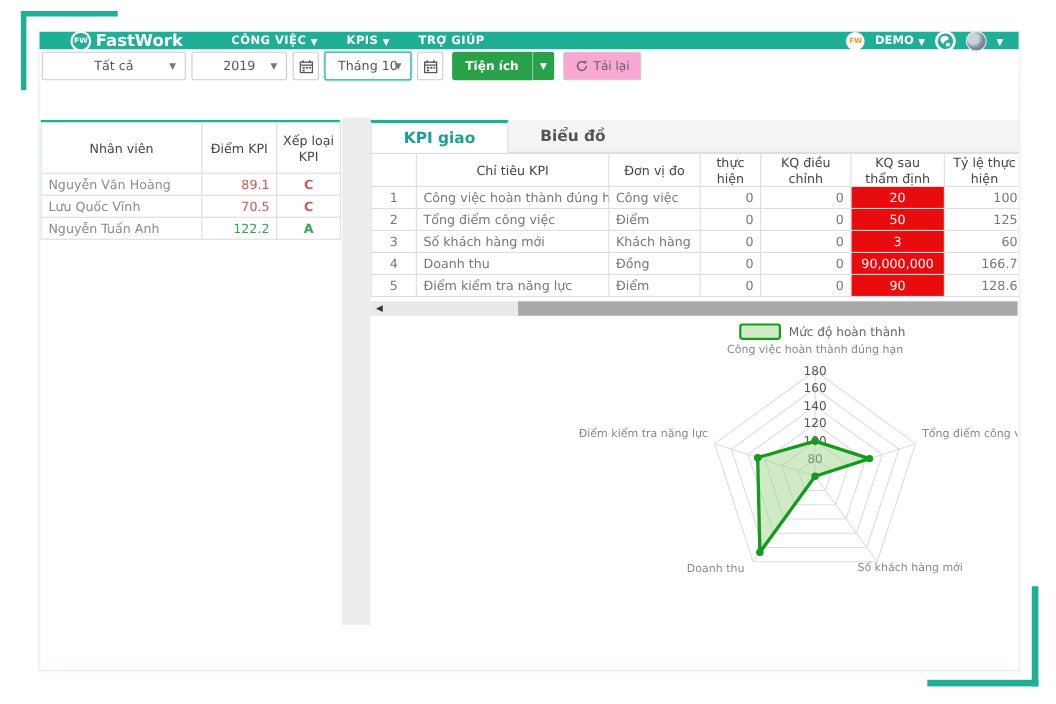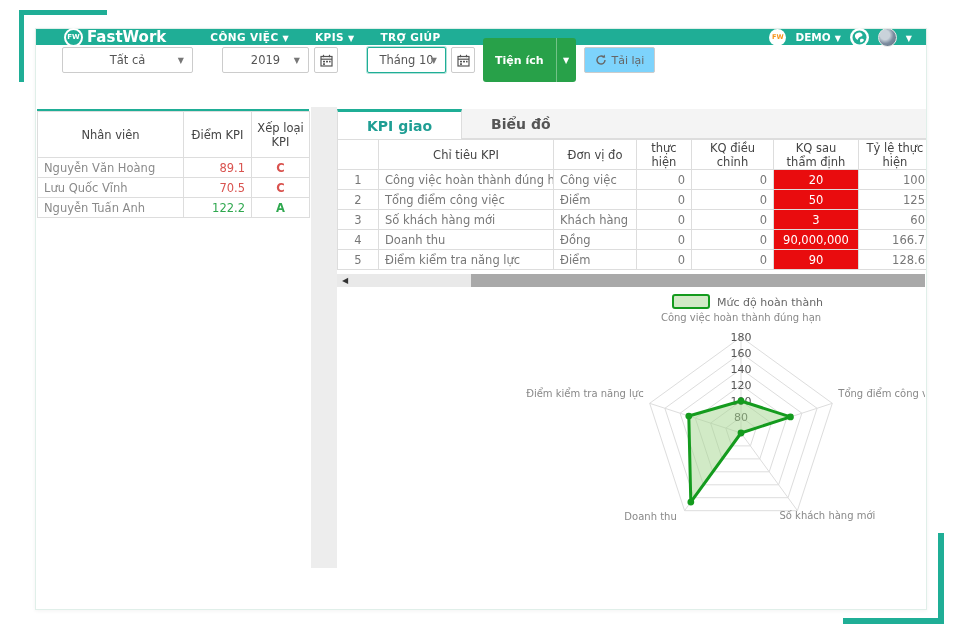--- a/index.html
+++ b/index.html
@@ -28,33 +28,33 @@
   .fw-badge { width:17px; height:17px; background:#fff; border-radius:50%; color:#f7941d;
     font-size:6.5px; font-weight:bold; display:flex; align-items:center; justify-content:center; }
   .user-name { font-size:10.5px; font-weight:bold; display:flex; align-items:center; gap:4px; }
   .globe { width:19px; height:19px; border-radius:50%; background:#fff; display:flex; align-items:center; justify-content:center; }
   .avatar { width:19px; height:19px; border-radius:50%;
     background:radial-gradient(circle at 35% 35%, #c9d2da 0 30%, #7d8da0 55%, #5d6d80); border:1px solid #e8e8e8; }
 
   
   .filter-row { height:30px; display:flex; align-items:center; gap:5px; padding:0 2px; background:#fff; }
   .select { height:26px; border:1px solid #ccc; border-radius:2px; background:#fff;
-    display:flex; align-items:center; justify-content:center; position:relative; font-size:11.5px; color:#555; cursor:pointer;margin-left:24px; }
+    display:flex; align-items:center; justify-content:center; position:relative; font-size:11.5px; color:#555; cursor:pointer; }
   .select .caret { position:absolute; right:8px; top:8px; font-size:8px; color:#777; }
   .sel-scope { width:131px; }
   .sel-year  { width:87px; }
   .sel-month { width:79px; border:1px solid #1fae96; box-shadow:0 0 0 1px rgba(31,174,150,.35); }
   .icon-btn { width:24px; height:26px; border:1px solid #ccc; border-radius:2px; background:#fff;
     display:flex; align-items:center; justify-content:center; cursor:pointer; }
-  .split-btn { display:flex; height:44px; margin-left:3px; cursor:pointer; }
+  .split-btn { display:flex; height:26px; margin-left:3px; cursor:pointer; }
   .split-main { background:#28a149; color:#fff; font-size:11px; font-weight:bold; padding:0 12px;
     display:flex; align-items:center; border-radius:3px 0 0 3px; }
   .split-caret { background:#28a149; border-left:1px solid rgba(255,255,255,.35); width:20px;
     display:flex; align-items:center; justify-content:center; color:#fff; font-size:8px; border-radius:0 3px 3px 0; }
-  .reload-btn { height:26px; border:1px solid #ccc; border-radius:2px; background:#7dd3fc; color:#666;
+  .reload-btn { height:26px; border:1px solid #ccc; border-radius:2px; background:#f9a8d4; color:#666;
     font-size:11px; padding:0 10px; display:flex; align-items:center; gap:5px; cursor:pointer; margin-left:3px; }
 
   
   .content { position:relative; width:100%; height:518px; }
 
   .emp-panel { position:absolute; left:1px; top:34px; width:272px; border-top:2px solid #1fae96; }
   table { border-collapse:collapse; }
   .emp-table { width:272px; table-layout:fixed; }
   .emp-table th { border:1px solid #ddd; font-weight:normal; color:#444; font-size:11.5px; height:46px; background:#fff; }
   .emp-table td { border:1px solid #ddd; height:20px; font-size:11.5px; padding:0 6px; }

